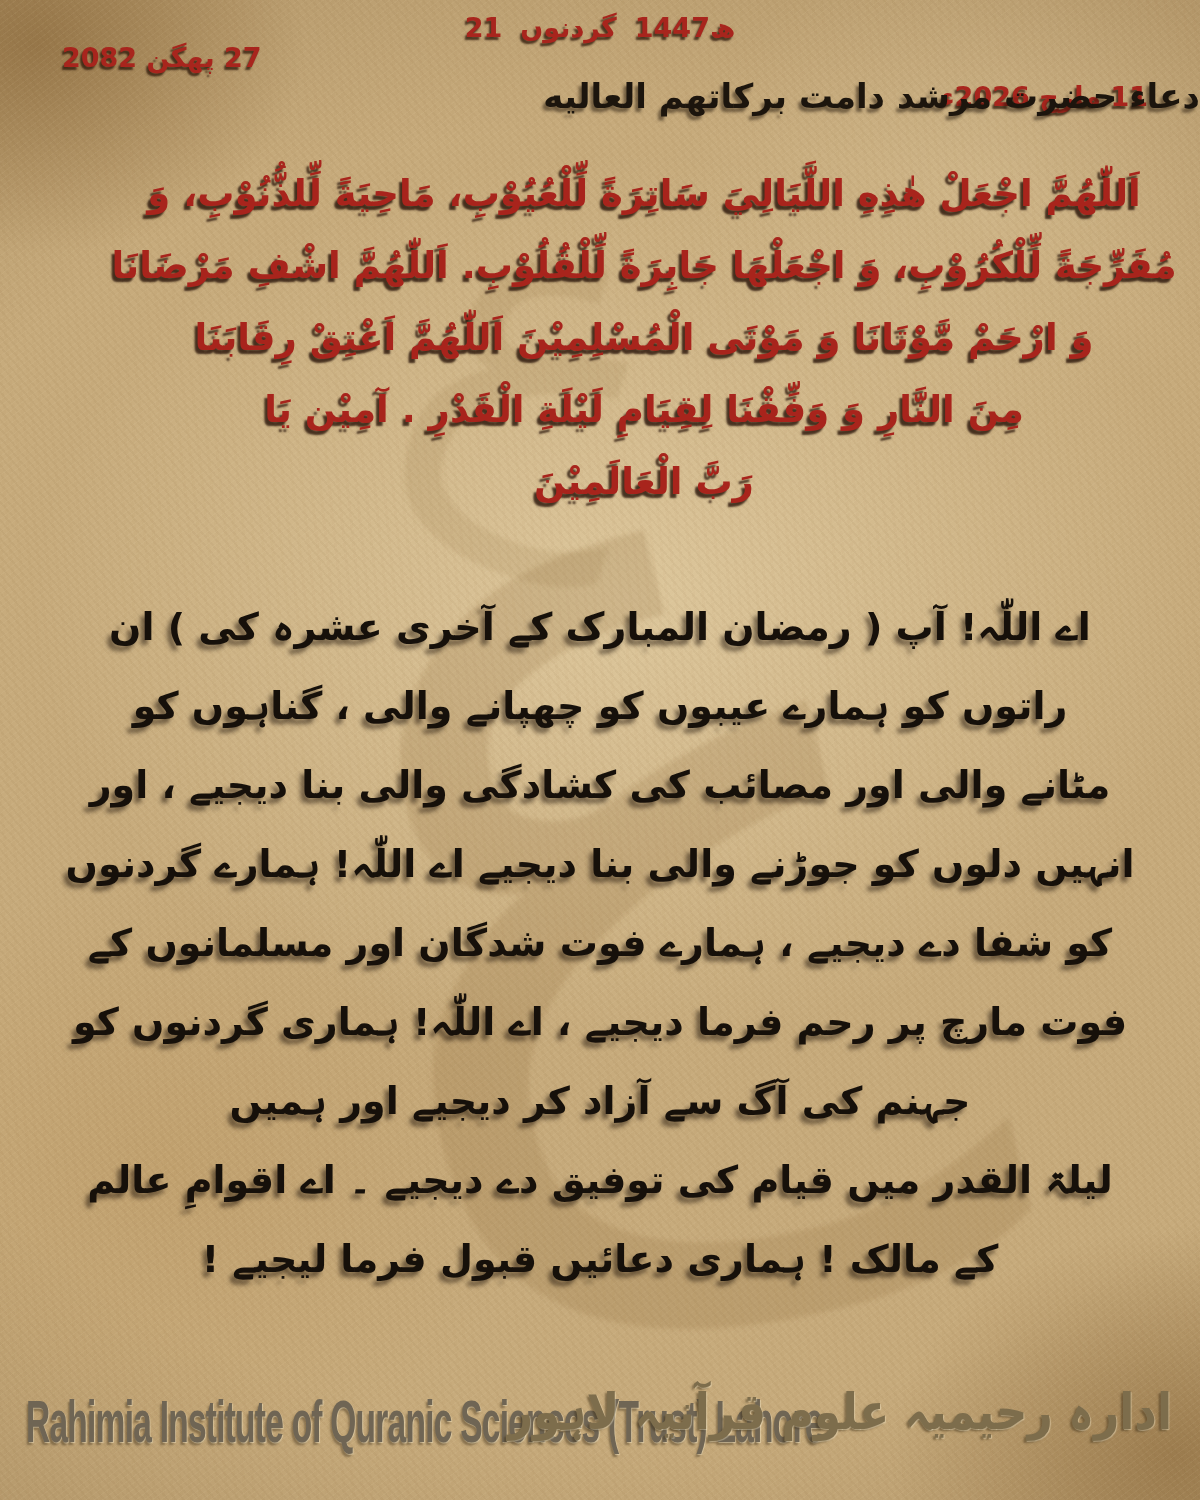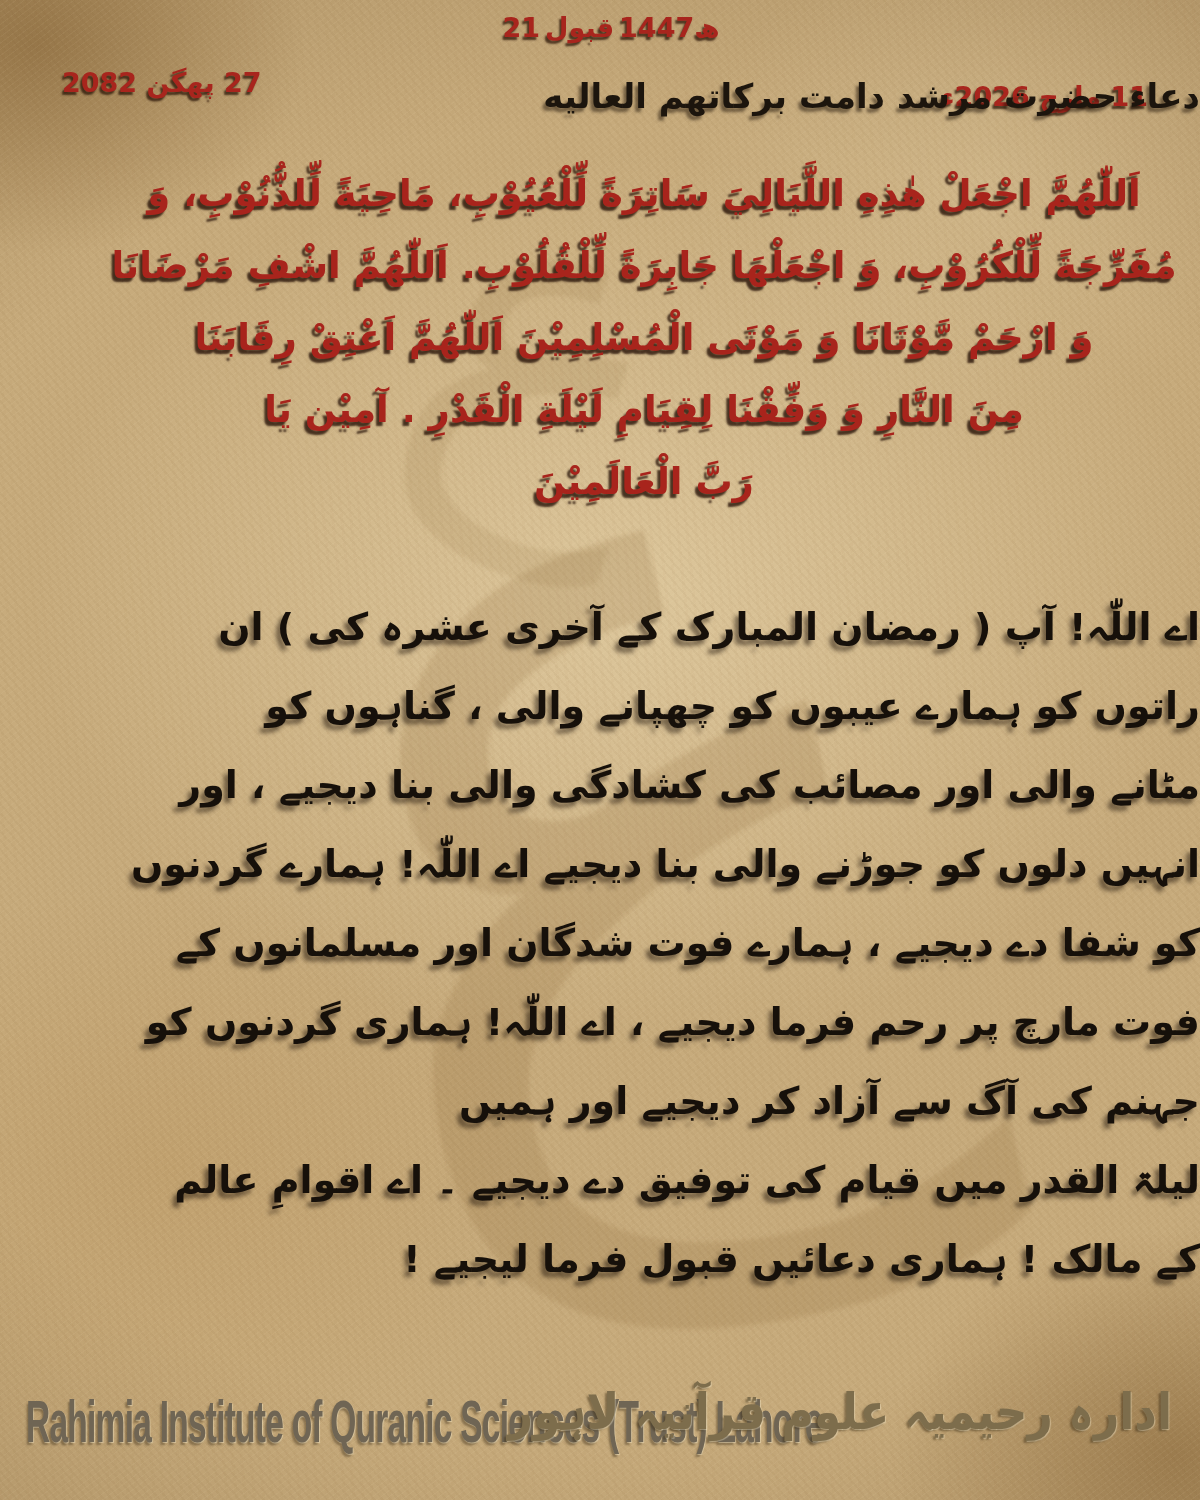--- a/index.html
+++ b/index.html
@@ -43,39 +43,39 @@
   }
 
   .date {
     position: absolute;
     color: #a8251d;
     font-size: 27px;
     font-weight: bold;
     text-shadow: -2px 3px 2px rgba(44,22,8,0.78);
     white-space: nowrap;
   }
-  .date-center { top: 12px; left: 50%; transform: translateX(-50%); display: flex; direction: ltr; gap: 5px; margin-left: 11px; }
+  .date-center { top: 12px; left: 50%; transform: translateX(-50%); display: flex; direction: ltr; gap: 18px; }
   .date-right  { top: 33px; right: 52px; direction: rtl; margin-top: 48px; }
-  .date-left   { top: 42px; left: 62px; direction: rtl; margin-top: 25px; }
+  .date-left   { top: 42px; left: 62px; direction: rtl; }
 
   .poster-title {
     position: absolute; top: 76px; left: 0; width: 100%;
     margin: 0; text-align: right; direction: rtl;
     font-size: 34px; font-weight: bold; color: #1c150d;
     text-shadow: -3px 4px 3px rgba(32,20,8,0.50);
   }
 
   .arabic-block { position: absolute; top: 158px; left: 0; width: 100%; text-align: center; direction: rtl; padding-left: 44px; }
   .arabic-line {
     font-size: 37px; font-weight: bold; color: #a8241c;
     line-height: 72px; white-space: nowrap;
     text-shadow: -3px 4px 2px rgba(40,20,8,0.82);
   }
 
-  .urdu-block { position: absolute; top: 588px; left: 0; width: 100%; text-align: right; direction: rtl; }
+  .urdu-block { position: absolute; top: 588px; left: 0; width: 100%; text-align: center; direction: rtl; }
   .urdu-line {
     font-size: 38px; font-weight: bold; color: #16100a;
     line-height: 79px; white-space: nowrap;
     text-shadow: -4px 5px 4px rgba(26,16,6,0.52);
   }
 
   .footer { position: absolute; left: 0; top: 1382px; width: 100%; height: 90px; }
   .footer-en {
     position: absolute; left: 26px; top: 6px;
     font-family: "Liberation Sans", sans-serif;
@@ -96,21 +96,21 @@
 </head>
 <body>
 
 <div class="poster">
   <div class="grain"></div>
   <div class="watermark">ع</div>
   <div class="watermark2">ع</div>
 
   <div class="date date-center">
     <span>21</span>
-    <span dir="rtl">قبول</span>
+    <span dir="rtl">گردنوں</span>
     <span dir="ltr">1447ھ</span>
   </div>
   <div class="date date-right">11 مارچ 2026ء</div>
   <div class="date date-left">27 پھگن 2082</div>
 
   <h1 class="poster-title">دعاء حضرت مرشد دامت برکاتهم العاليه</h1>
 
   <div class="arabic-block">
     <div class="arabic-line">اَللّٰهُمَّ اجْعَلْ هٰذِهِ اللَّيَالِيَ سَاتِرَةً لِّلْعُيُوْبِ، مَاحِيَةً لِّلذُّنُوْبِ، وَ</div>
     <div class="arabic-line">مُفَرِّجَةً لِّلْكُرُوْبِ، وَ اجْعَلْهَا جَابِرَةً لِّلْقُلُوْبِ. اَللّٰهُمَّ اشْفِ مَرْضَانَا</div>

